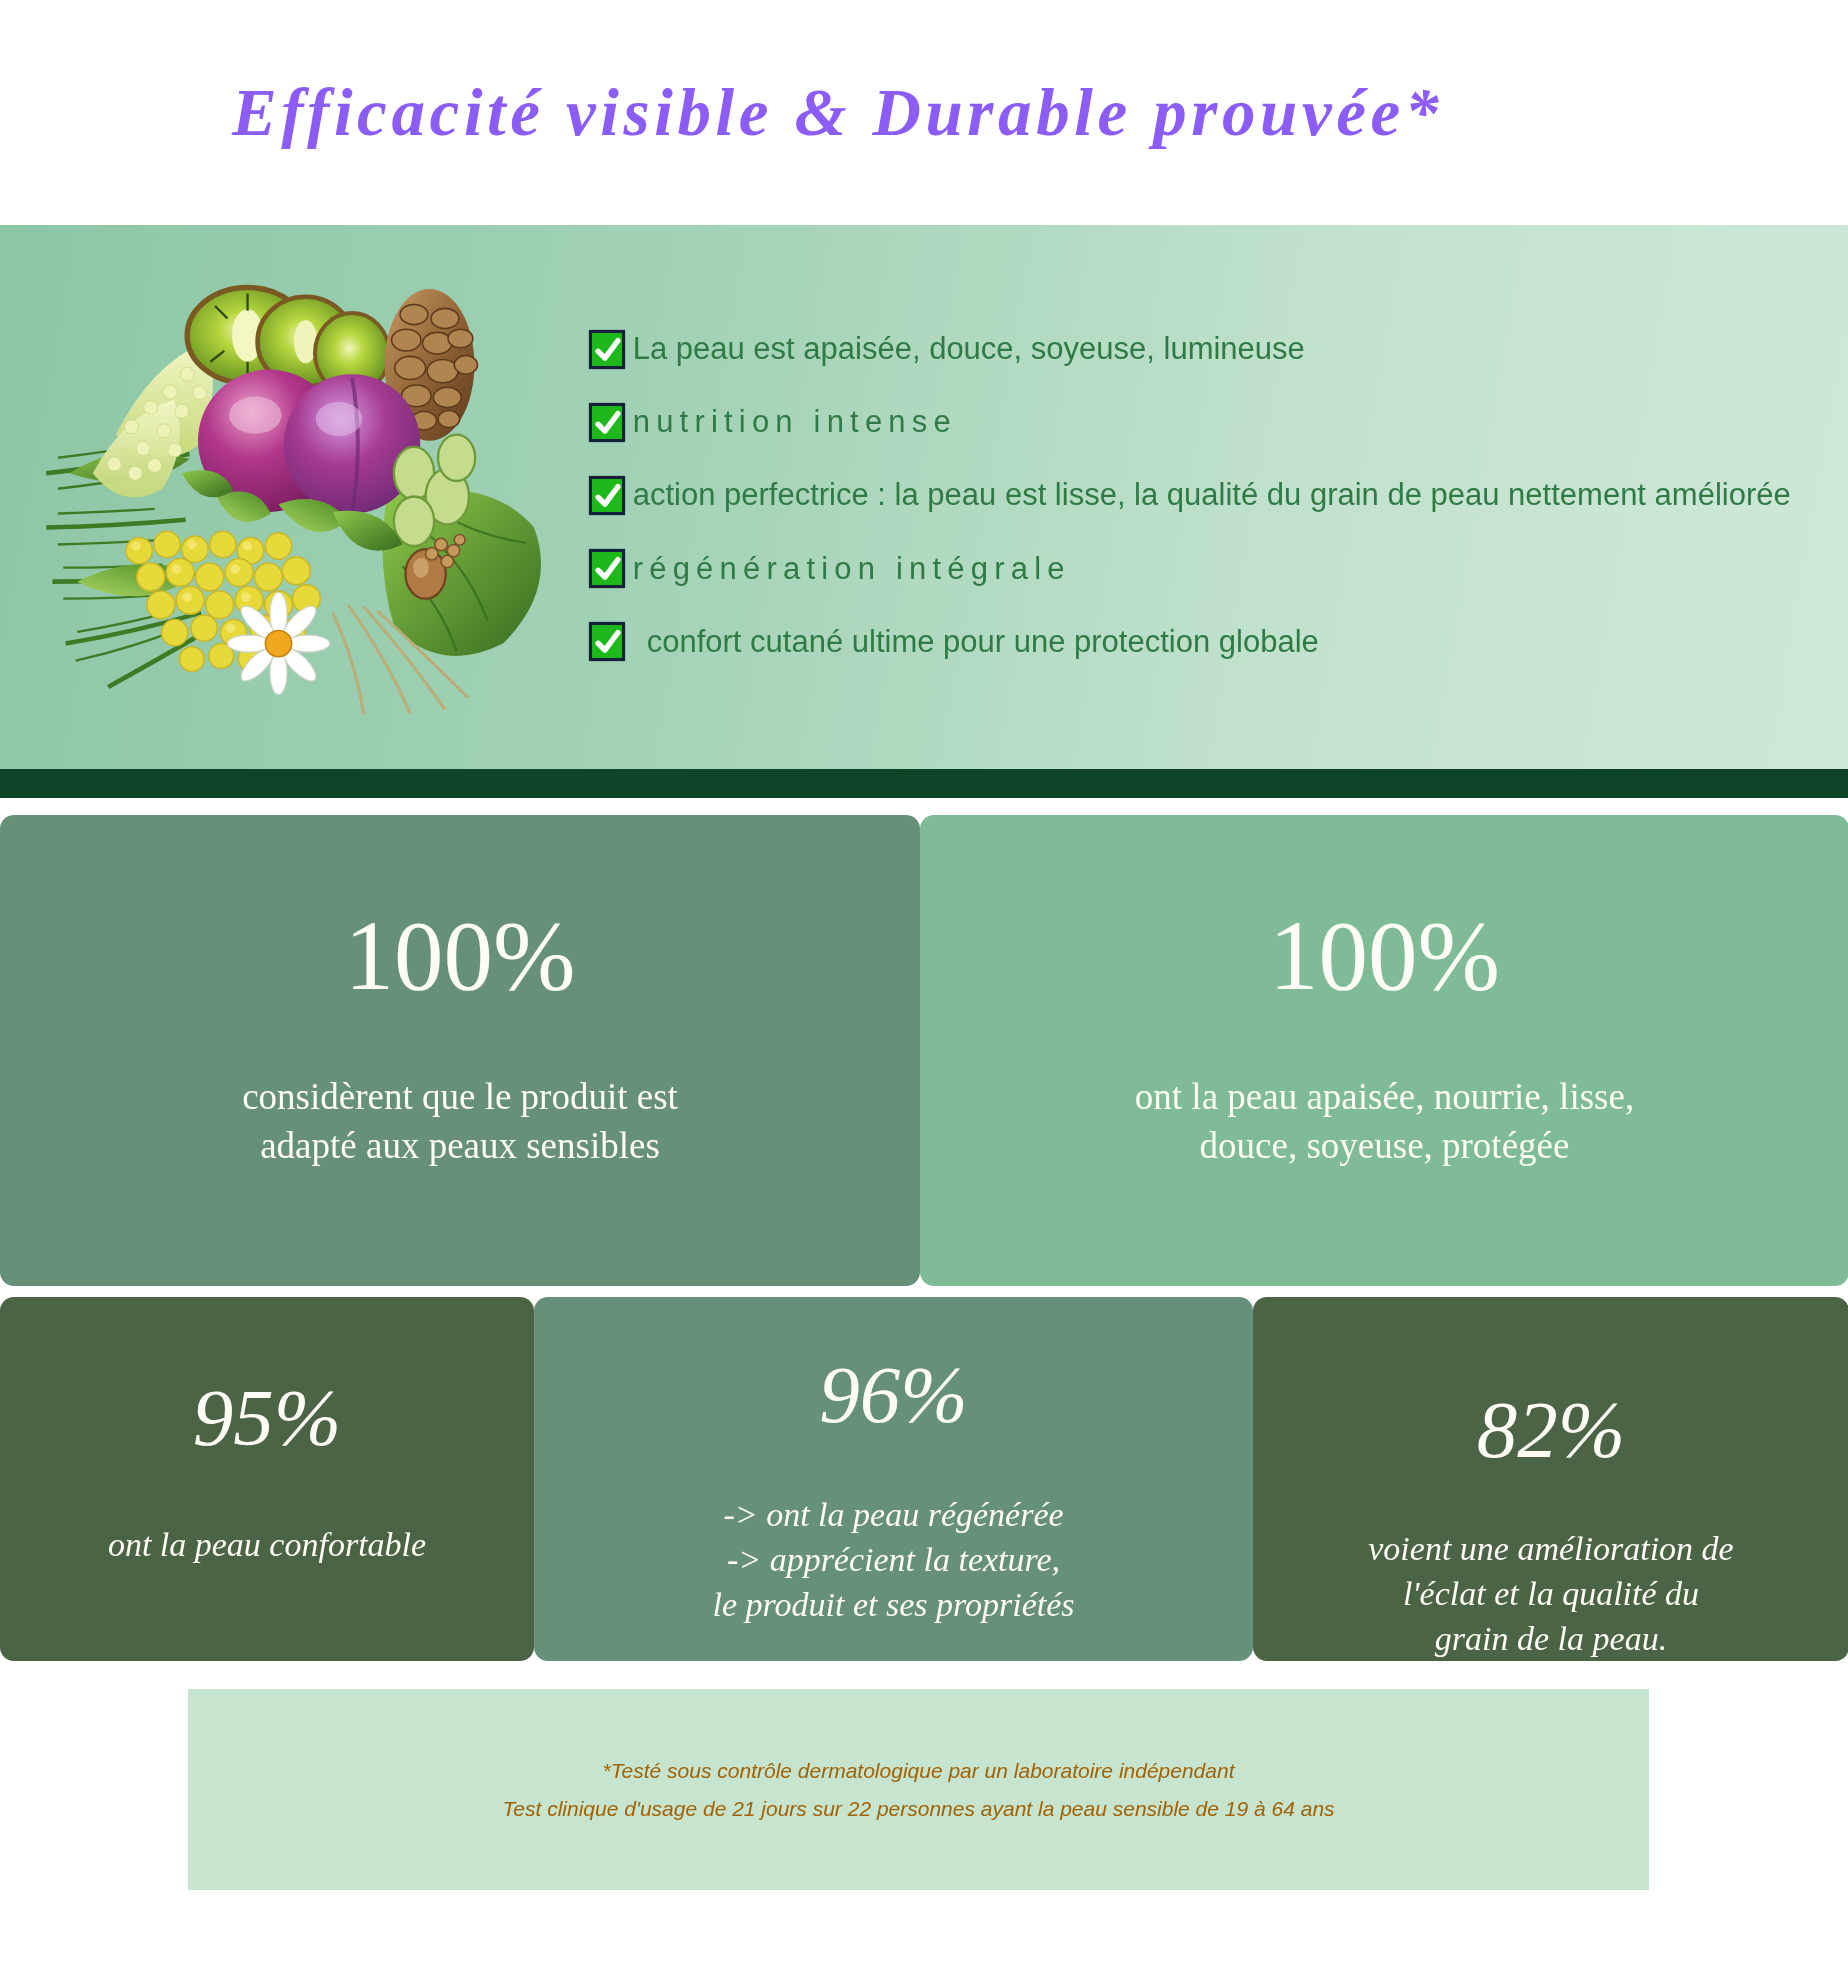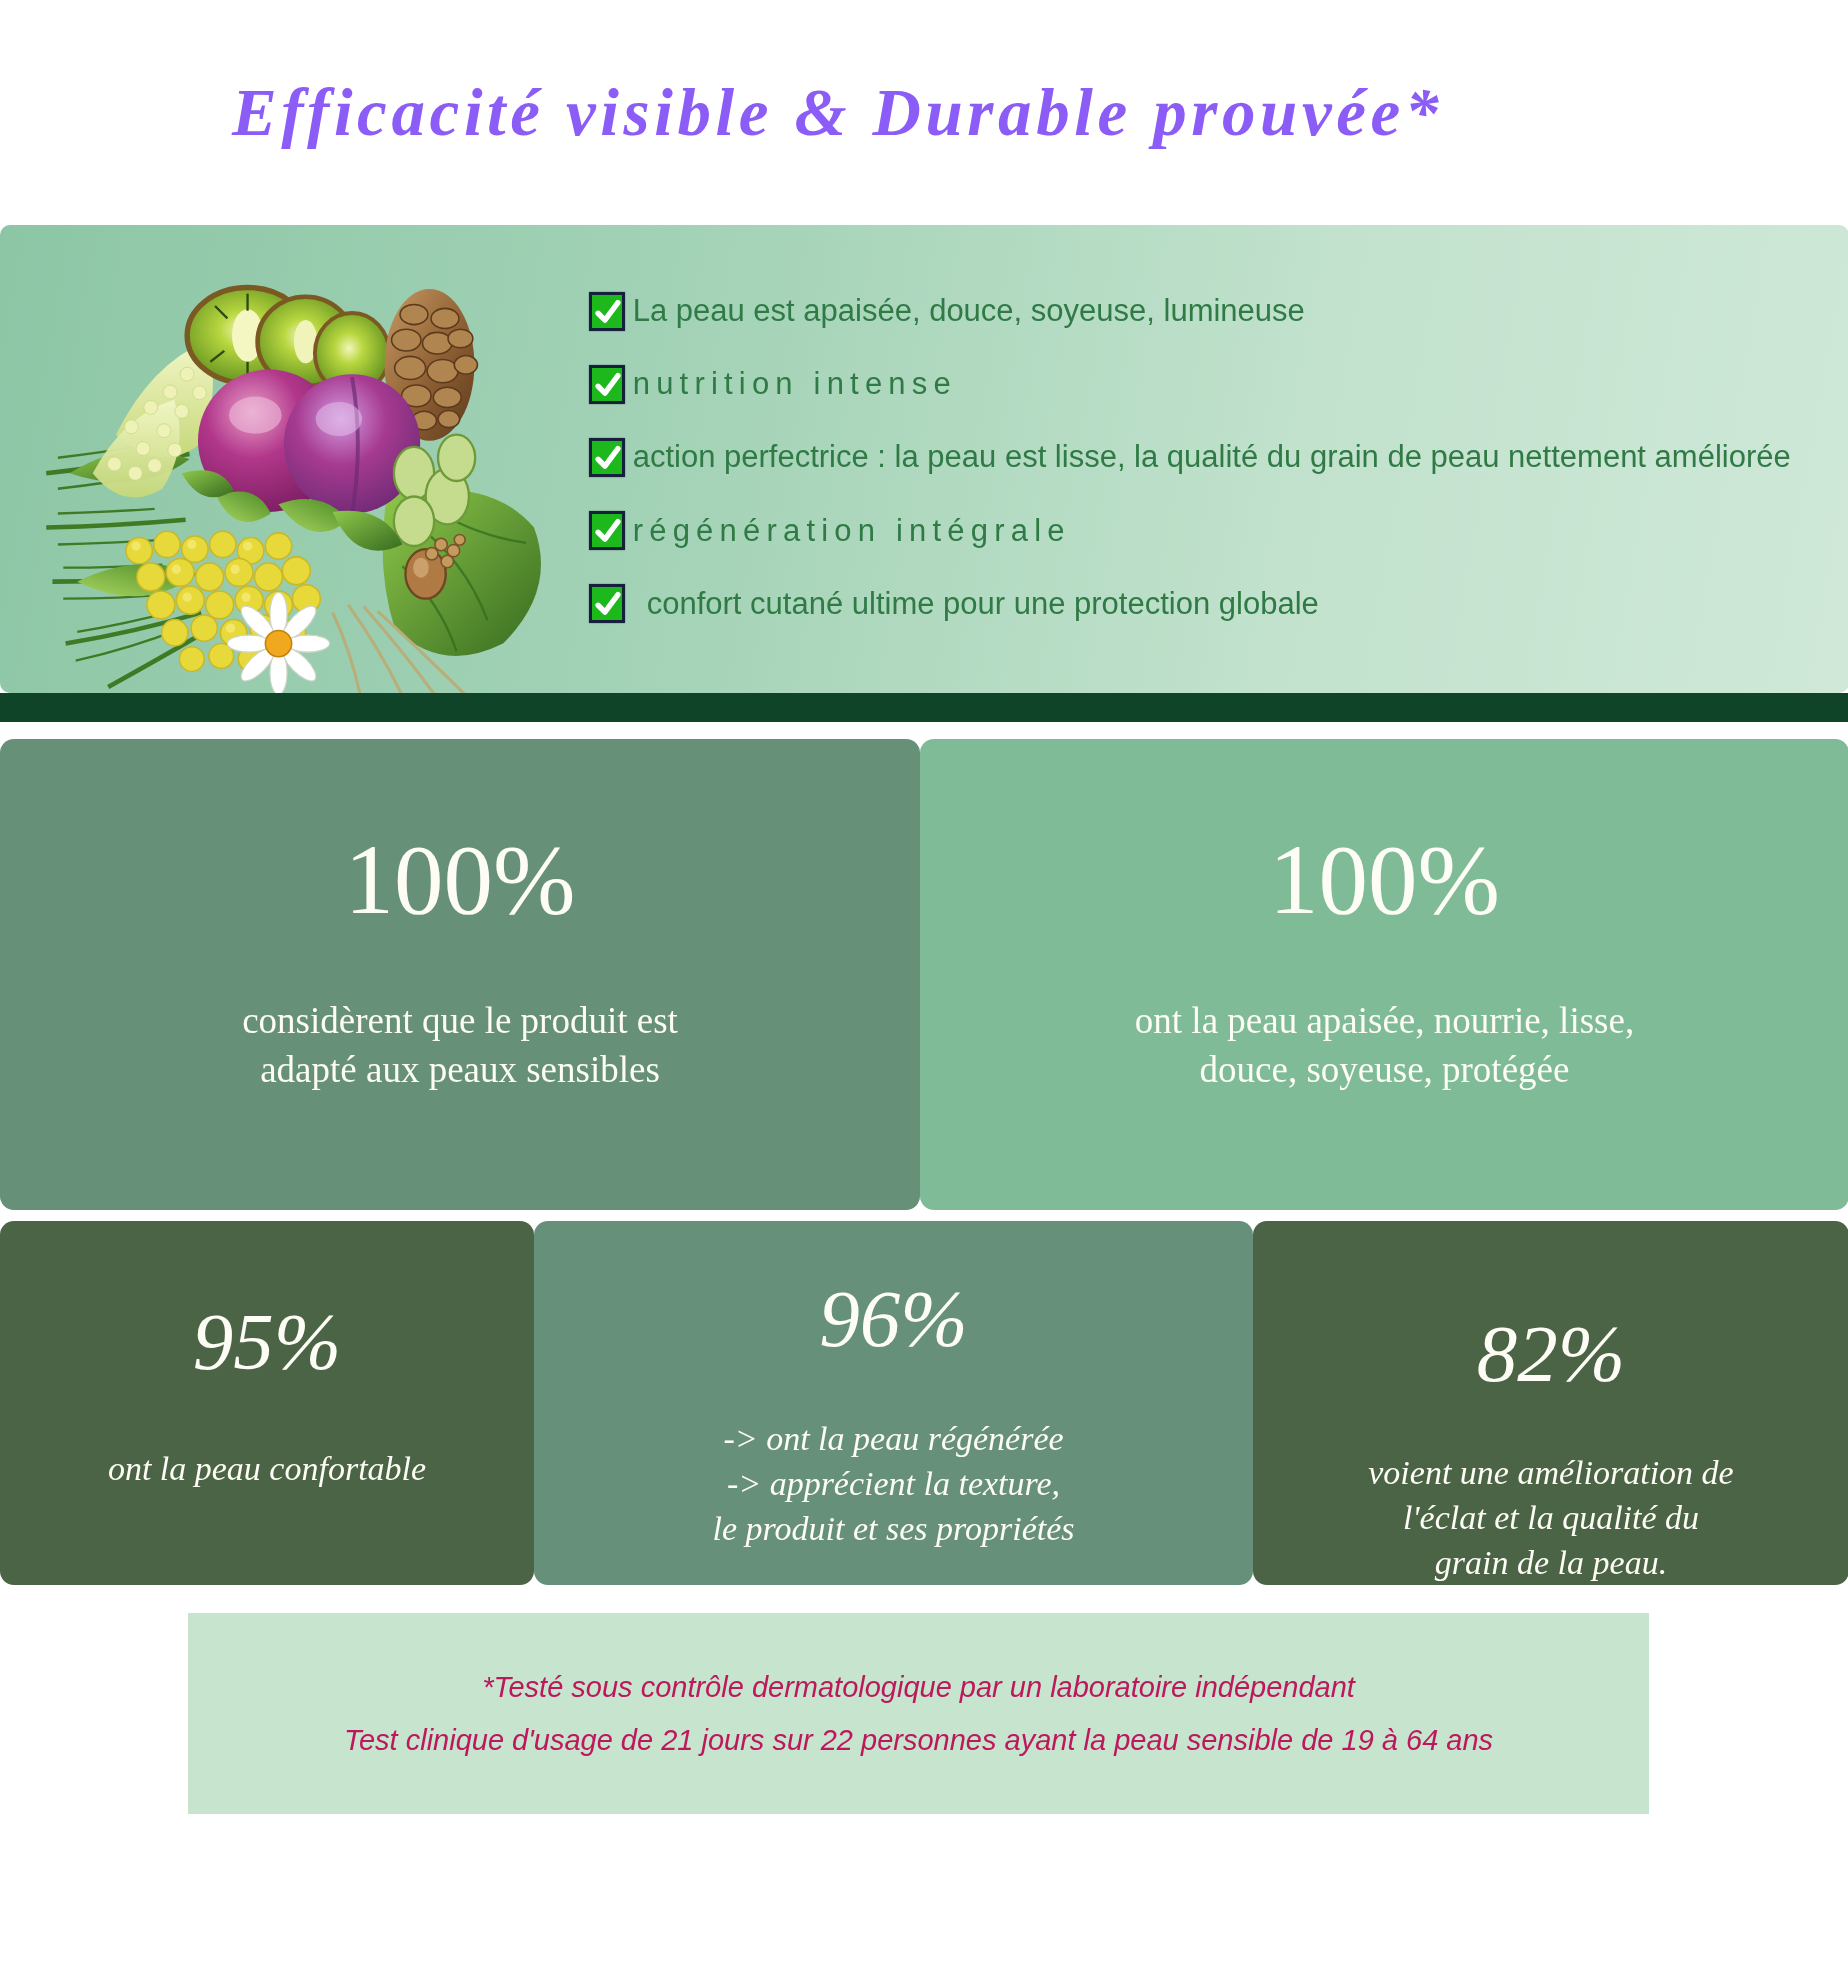--- a/index.html
+++ b/index.html
@@ -31,26 +31,25 @@
     font-weight: 700;
     font-size: 67px;
     letter-spacing: 4.6px;
     color: #8b5cf6;
     white-space: nowrap;
   }
 
   
   .benefits-banner {
     position: relative;
-    height: 468px;
+    height: 544px;
     background: linear-gradient(100deg, #8cc6a5 0%, #a4d3b7 38%, #c2e2cd 70%, #cfe8d8 100%);
     display: flex;
     align-items: center;
     overflow: hidden;
-    border-radius: 10px;
   }
   .bouquet-wrap {
     width: 589px;
     min-width: 589px;
     height: 100%;
     position: relative;
   }
   .bouquet {
     position: absolute;
     left: 23px;
@@ -158,22 +157,22 @@
     height: 201px;
     background: #c6e4ce;
     display: flex;
     flex-direction: column;
     align-items: center;
     justify-content: center;
   }
   .footnote-line {
     font-family: "Liberation Sans", sans-serif;
     font-style: italic;
-    font-size: 29px;
-    color: #be185d;
+    font-size: 21px;
+    color: #a16207;
     line-height: 1.8;
     white-space: nowrap;
   }
 </style>
 </head>
 <body>
 
 <div class="title-bar">
   <div class="title-text">Efficacité visible &amp; Durable prouvée*</div>
 </div>

